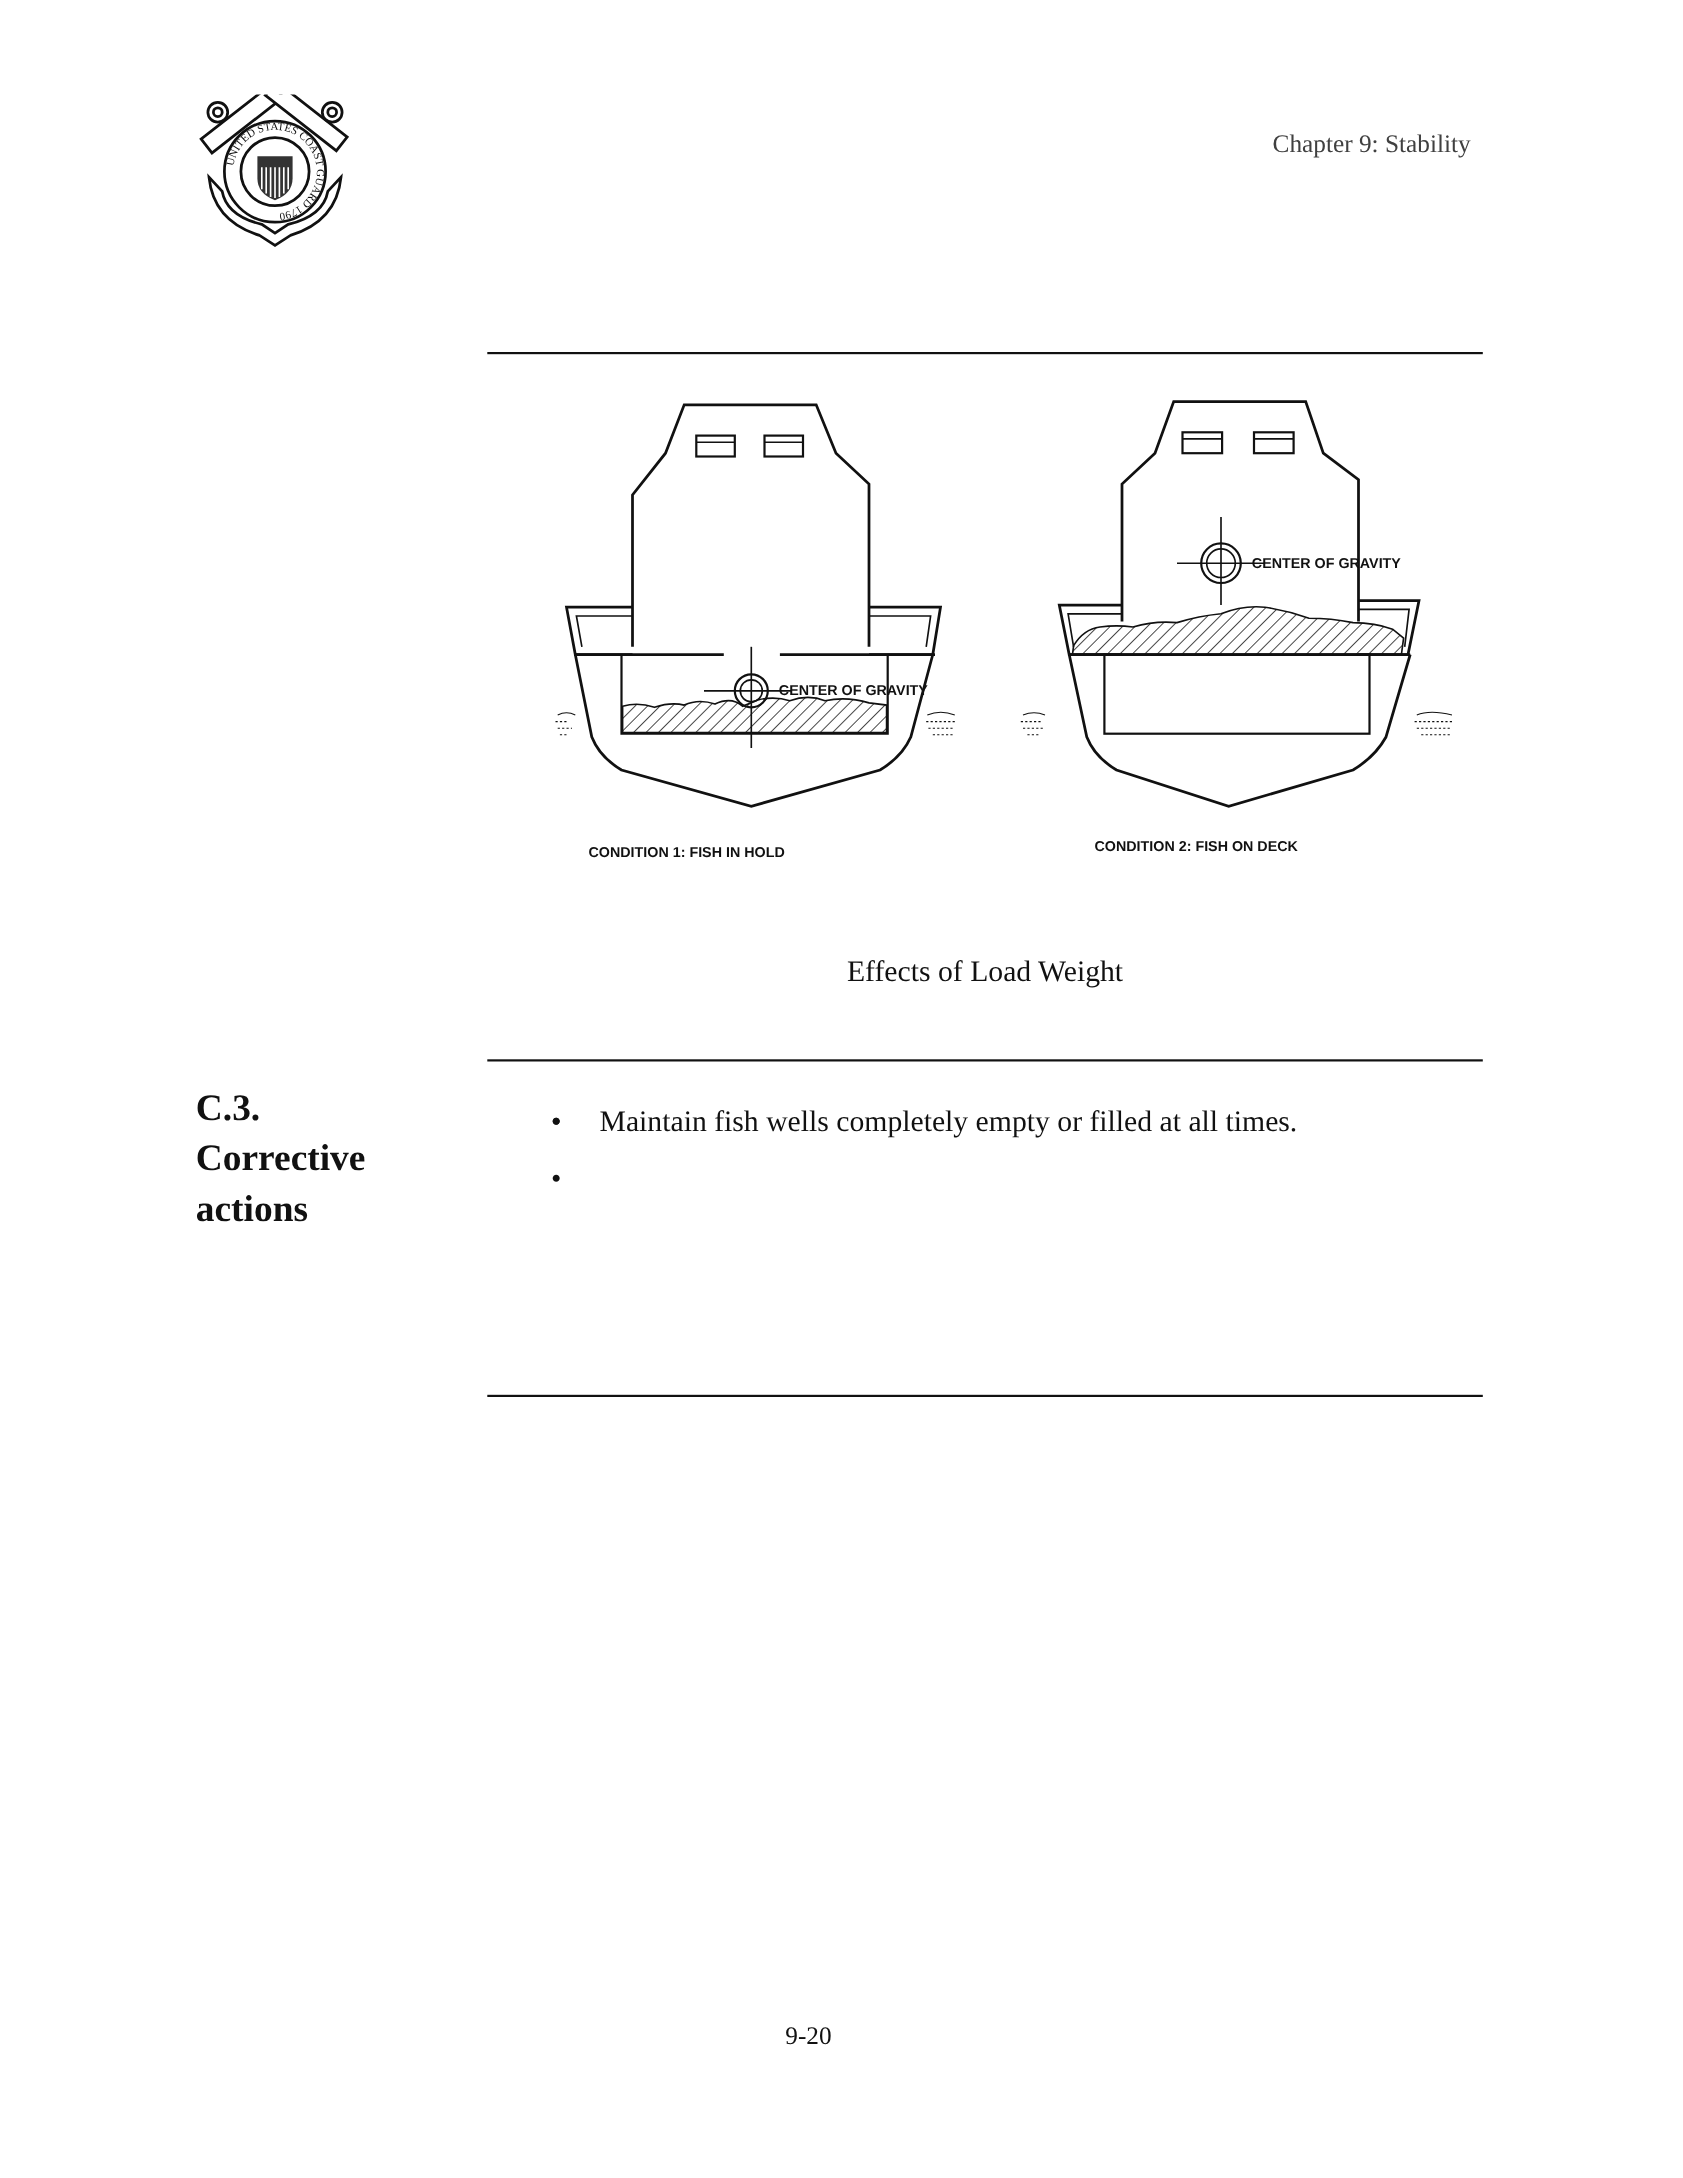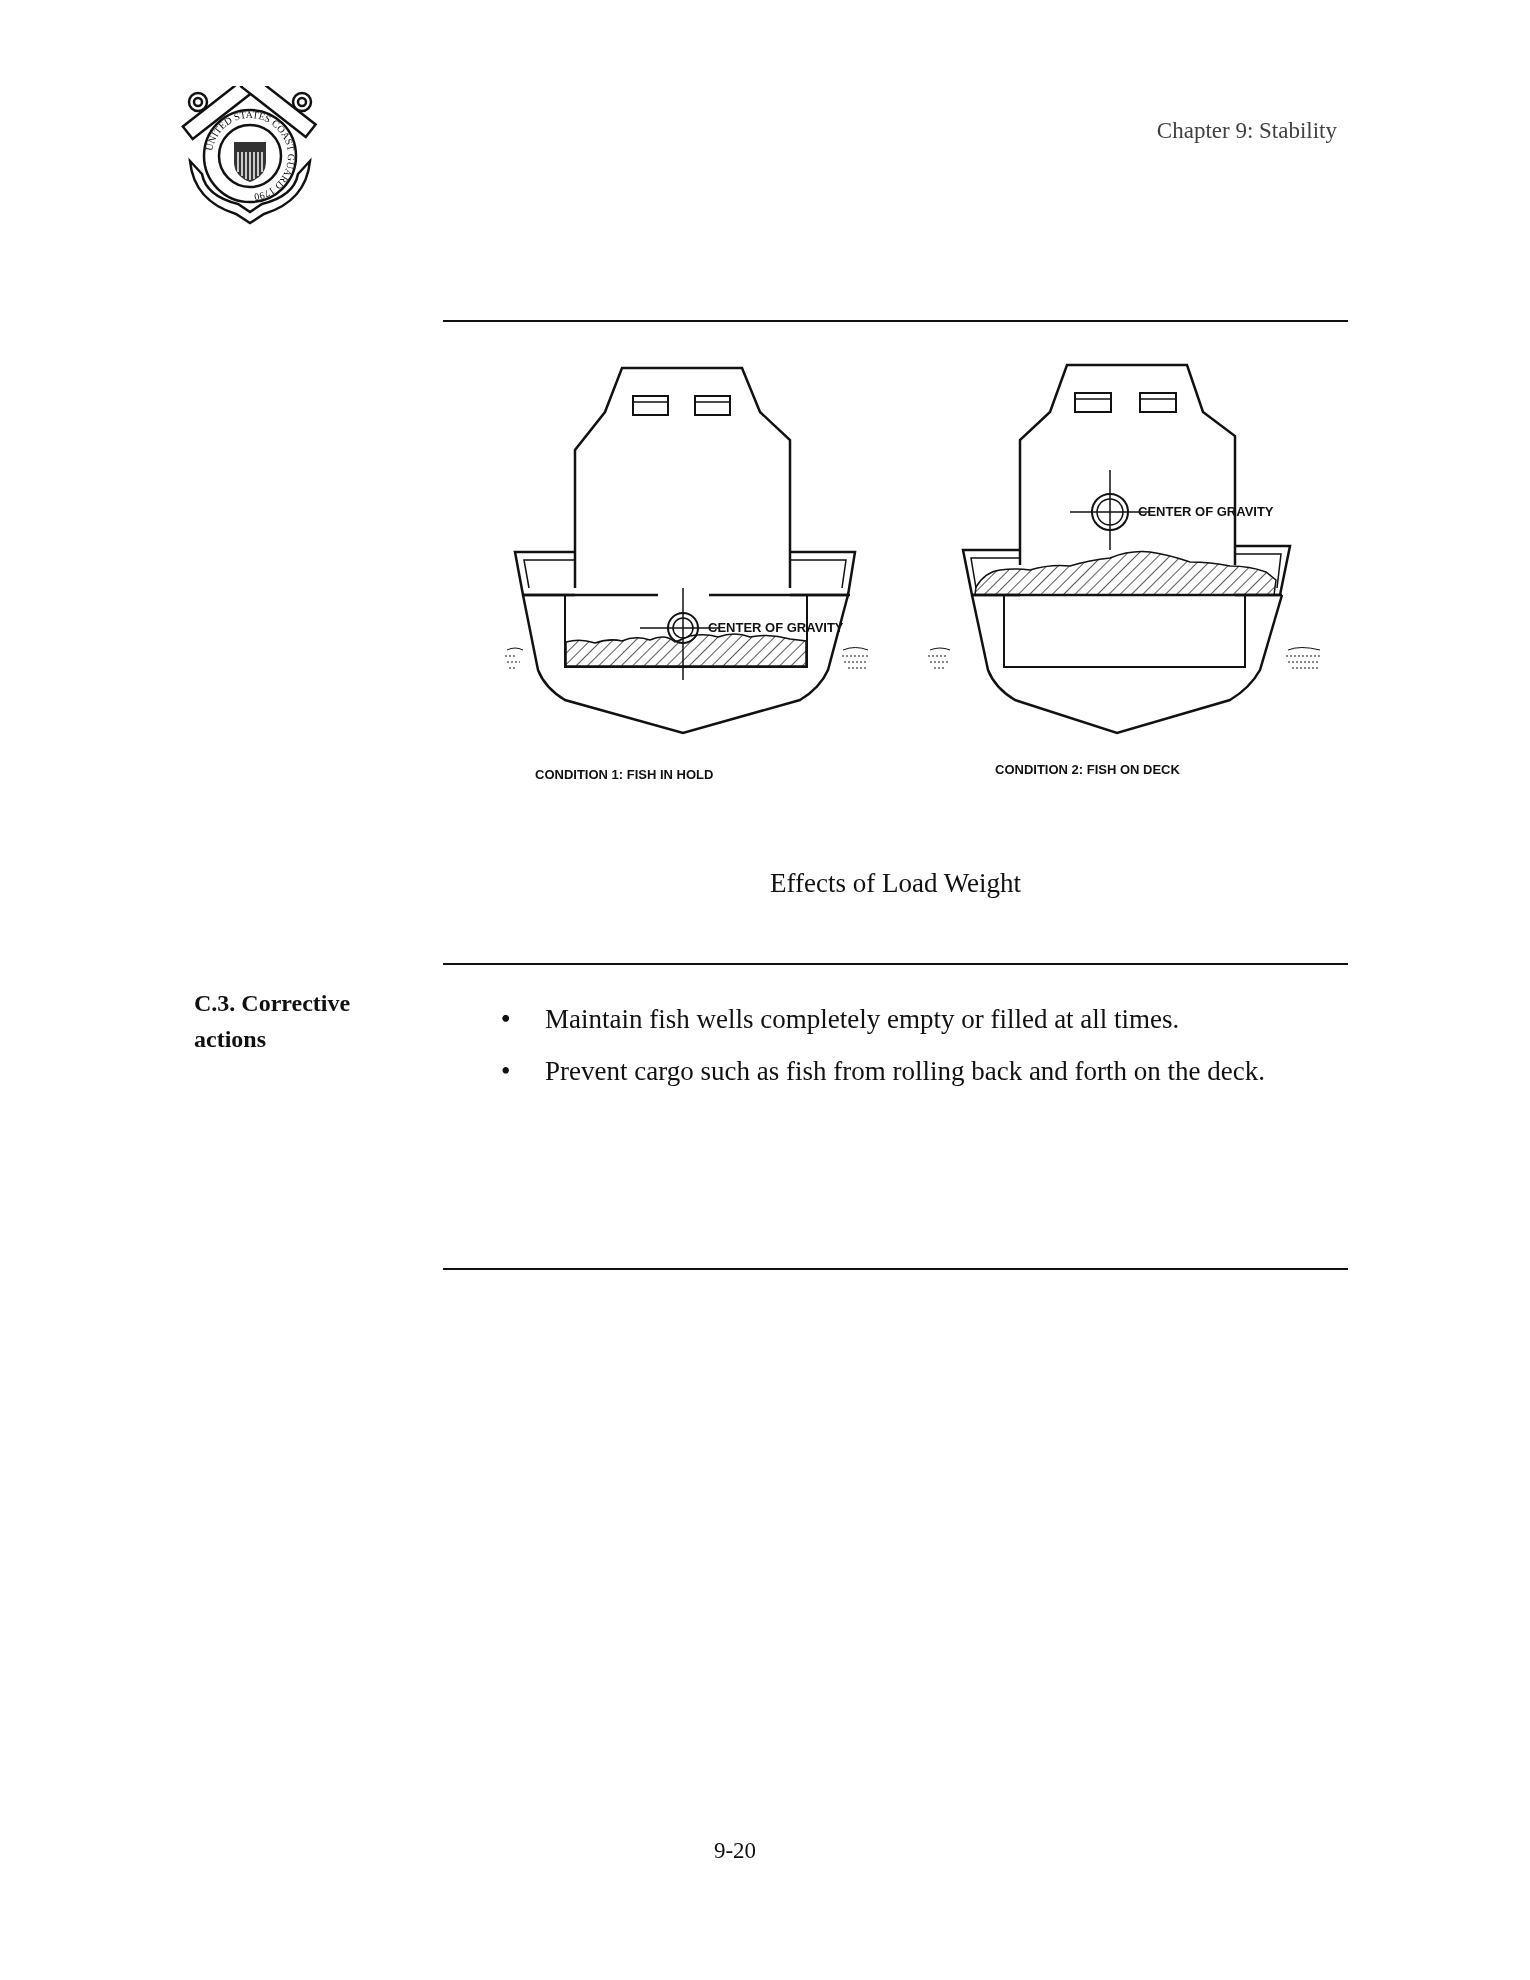--- a/index.html
+++ b/index.html
@@ -8,22 +8,22 @@
   .abs { position: absolute; }
   #logo { left: 176px; top: 86px; width: 148px; height: 140px; }
   #running-head { left: 1000px; top: 118px; width: 337px; text-align: right;
                   font-size: 23px; color: #404040; }
   .rule { position: absolute; left: 443px; width: 905px; height: 2px; background: #111; }
   #figure { left: 450px; top: 350px; width: 900px; height: 470px; }
   .fig-label { font-family: "Liberation Sans", "DejaVu Sans", sans-serif; font-weight: bold;
                font-size: 13px; fill: #111; }
   #caption { left: 443px; top: 866px; width: 905px; text-align: center;
              font-weight: normal; font-size: 27px; line-height: 35px; }
-  #section-head { left: 194px; top: 985px; width: 220px; font-weight: bold;
-                  font-size: 24px; line-height: 36px; }
+  #section-head { left: 178px; top: 985px; width: 220px; font-weight: bold;
+                  font-size: 34px; line-height: 46px; }
   #section-body { left: 457px; top: 985px; width: 880px; font-size: 27px; line-height: 35px; }
   #intro { margin: 0 0 8px 0; }
   ul.bullets { list-style: none; margin: 0; padding: 0; }
   ul.bullets li { position: relative; padding-left: 88px; margin-bottom: 17px; line-height: 35px; }
   ul.bullets li .dot { position: absolute; left: 44px; top: 0; }
   #page-number { left: 665px; top: 1838px; width: 140px; text-align: center; font-size: 23px; }
 </style>
 </head>
 <body>
 
@@ -156,20 +156,19 @@
   <ul class="bullets">
     <li>
       <span class="dot">•</span>
     </li>
     <li>
       <span class="dot">•</span>
       <span>Maintain fish wells completely empty or filled at all times.</span>
     </li>
     <li>
       <span class="dot">•</span>
-      <span>Prevent cargo such as fish from rolling back and forth on the deck.</span>
     </li>
   </ul>
 </div>
 
 <div class="rule" style="top:1268px;"></div>
 
 <div id="page-number" class="abs">9-20</div>
 
 </body></html>

